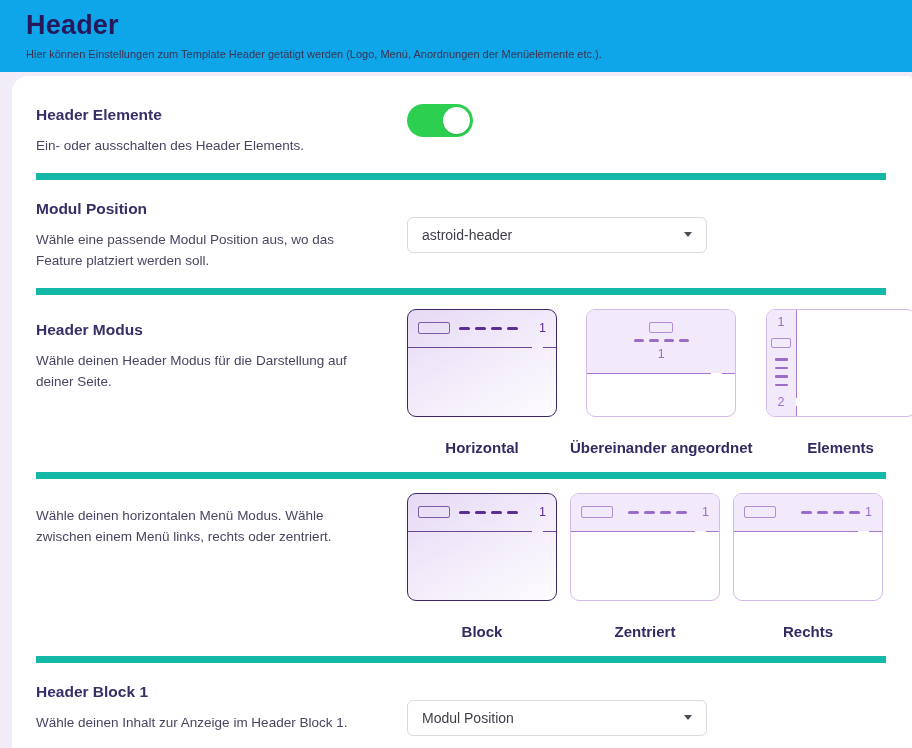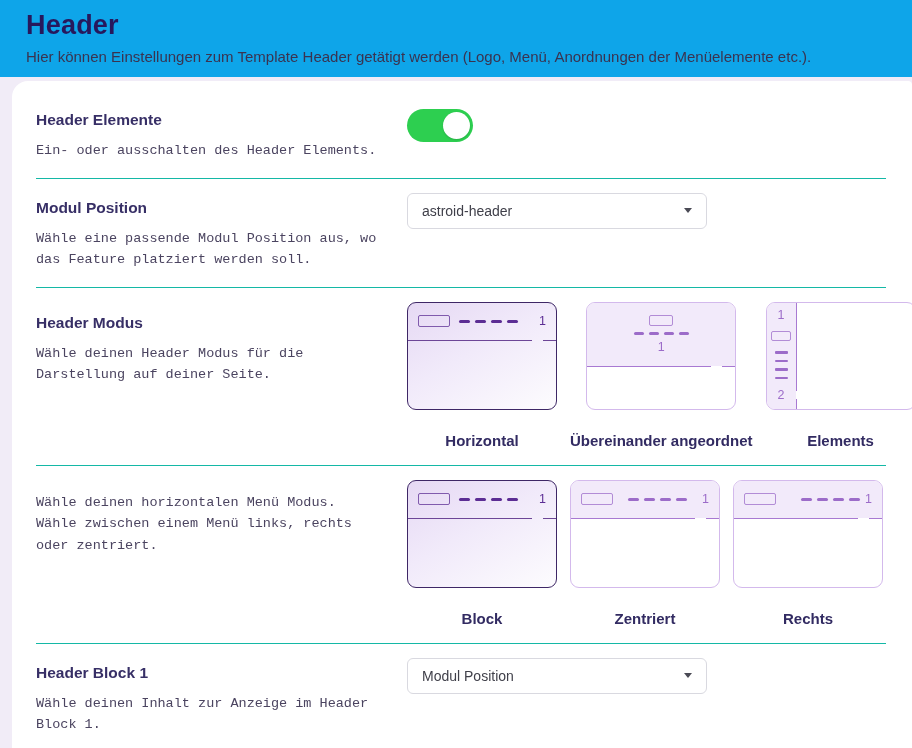--- a/index.html
+++ b/index.html
@@ -11,62 +11,62 @@
     color: #3c3554;
   }
 
   
   .page-header { padding: 10px 28px 12px 26px; background:#0ea5e9; }
   .page-title {
     margin: 0 0 7px 0;
     font-size: 27px; font-weight: 600; letter-spacing: .2px;
     color: #27185c;
   }
-  .page-subtitle { font-size: 15px; color: #3a3350; }
+  .page-subtitle { font-size: 11px; color: #3a3350; }
 
   
   .content-area {
     background: #f1ecf7;
     height: 676px;
     padding: 4px 0 0 12px;
   }
   .card {
     background: #fff;
     border-radius: 16px 4px 0 0;
     height: 672px;
     padding: 10px 26px 0 24px;
     overflow: hidden;
   }
 
-  .row { display: flex; padding: 14px 0 16px 0; border-bottom: 1px solid #14b8a6; }
+  .row { display: flex; padding: 14px 0 16px 0; border-bottom: 7px solid #14b8a6; }
   .row:last-child { border-bottom: none; }
   .row-left { width: 371px; flex-shrink: 0; padding: 6px 30px 0 0; }
   .row-left.tall { padding-top: 12px; }
   .row-right { flex: 1; }
   .field-label { font-size: 15.5px; font-weight: 700; color: #372f66; margin: 0 0 11px 0; }
-  .field-desc  { font-size: 13.5px; color: #4b4460; line-height: 1.6; font-family: Liberation Mono, monospace; }
+  .field-desc  { font-size: 13.5px; color: #4b4460; line-height: 1.6; }
 
   
   .toggle {
     width: 66px; height: 33px; border-radius: 17px;
     background: #2dcf50; position: relative; margin-top: 4px;
     cursor: pointer; border: none; display: block;
   }
   .toggle-knob {
     position: absolute; top: 3px; right: 3px;
     width: 27px; height: 27px; border-radius: 50%;
     background: #fff; box-shadow: 0 1px 2px rgba(0,0,0,.15);
   }
 
   
   .select {
     width: 300px; height: 36px;
     background: #fff; border: 1px solid #d9d9e0; border-radius: 6px;
     display: flex; align-items: center; justify-content: space-between;
-    padding: 0 14px; cursor: pointer;
+    padding: 0 14px; cursor: pointer; margin-top: 23px;
   }
   .select-value { font-size: 14px; color: #3f3f49; }
   .caret {
     width: 0; height: 0;
     border-left: 4.5px solid transparent; border-right: 4.5px solid transparent;
     border-top: 5.5px solid #4a4a55;
   }
 
   
   .opt-group { display: flex; gap: 13px; }

